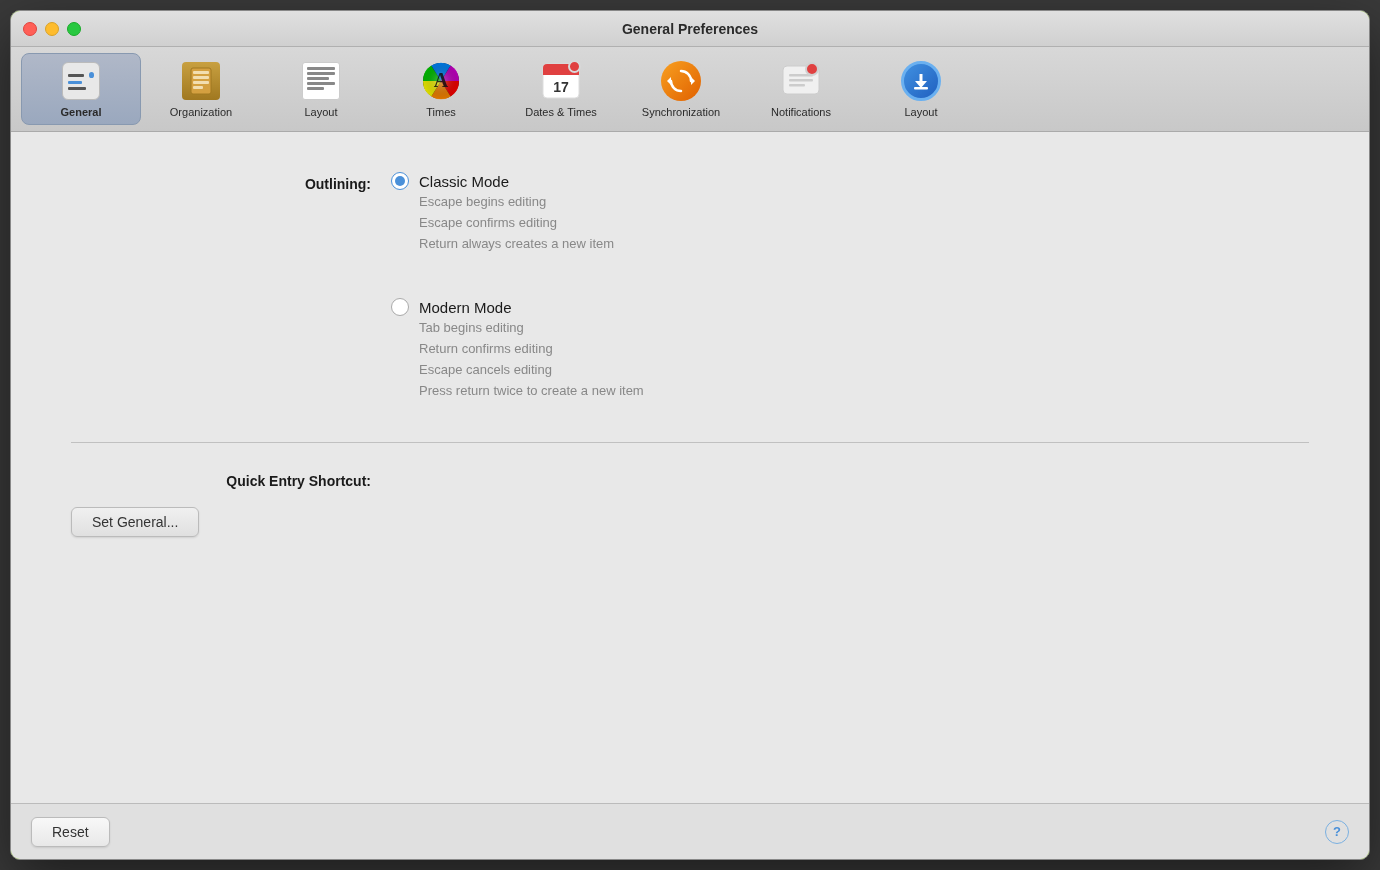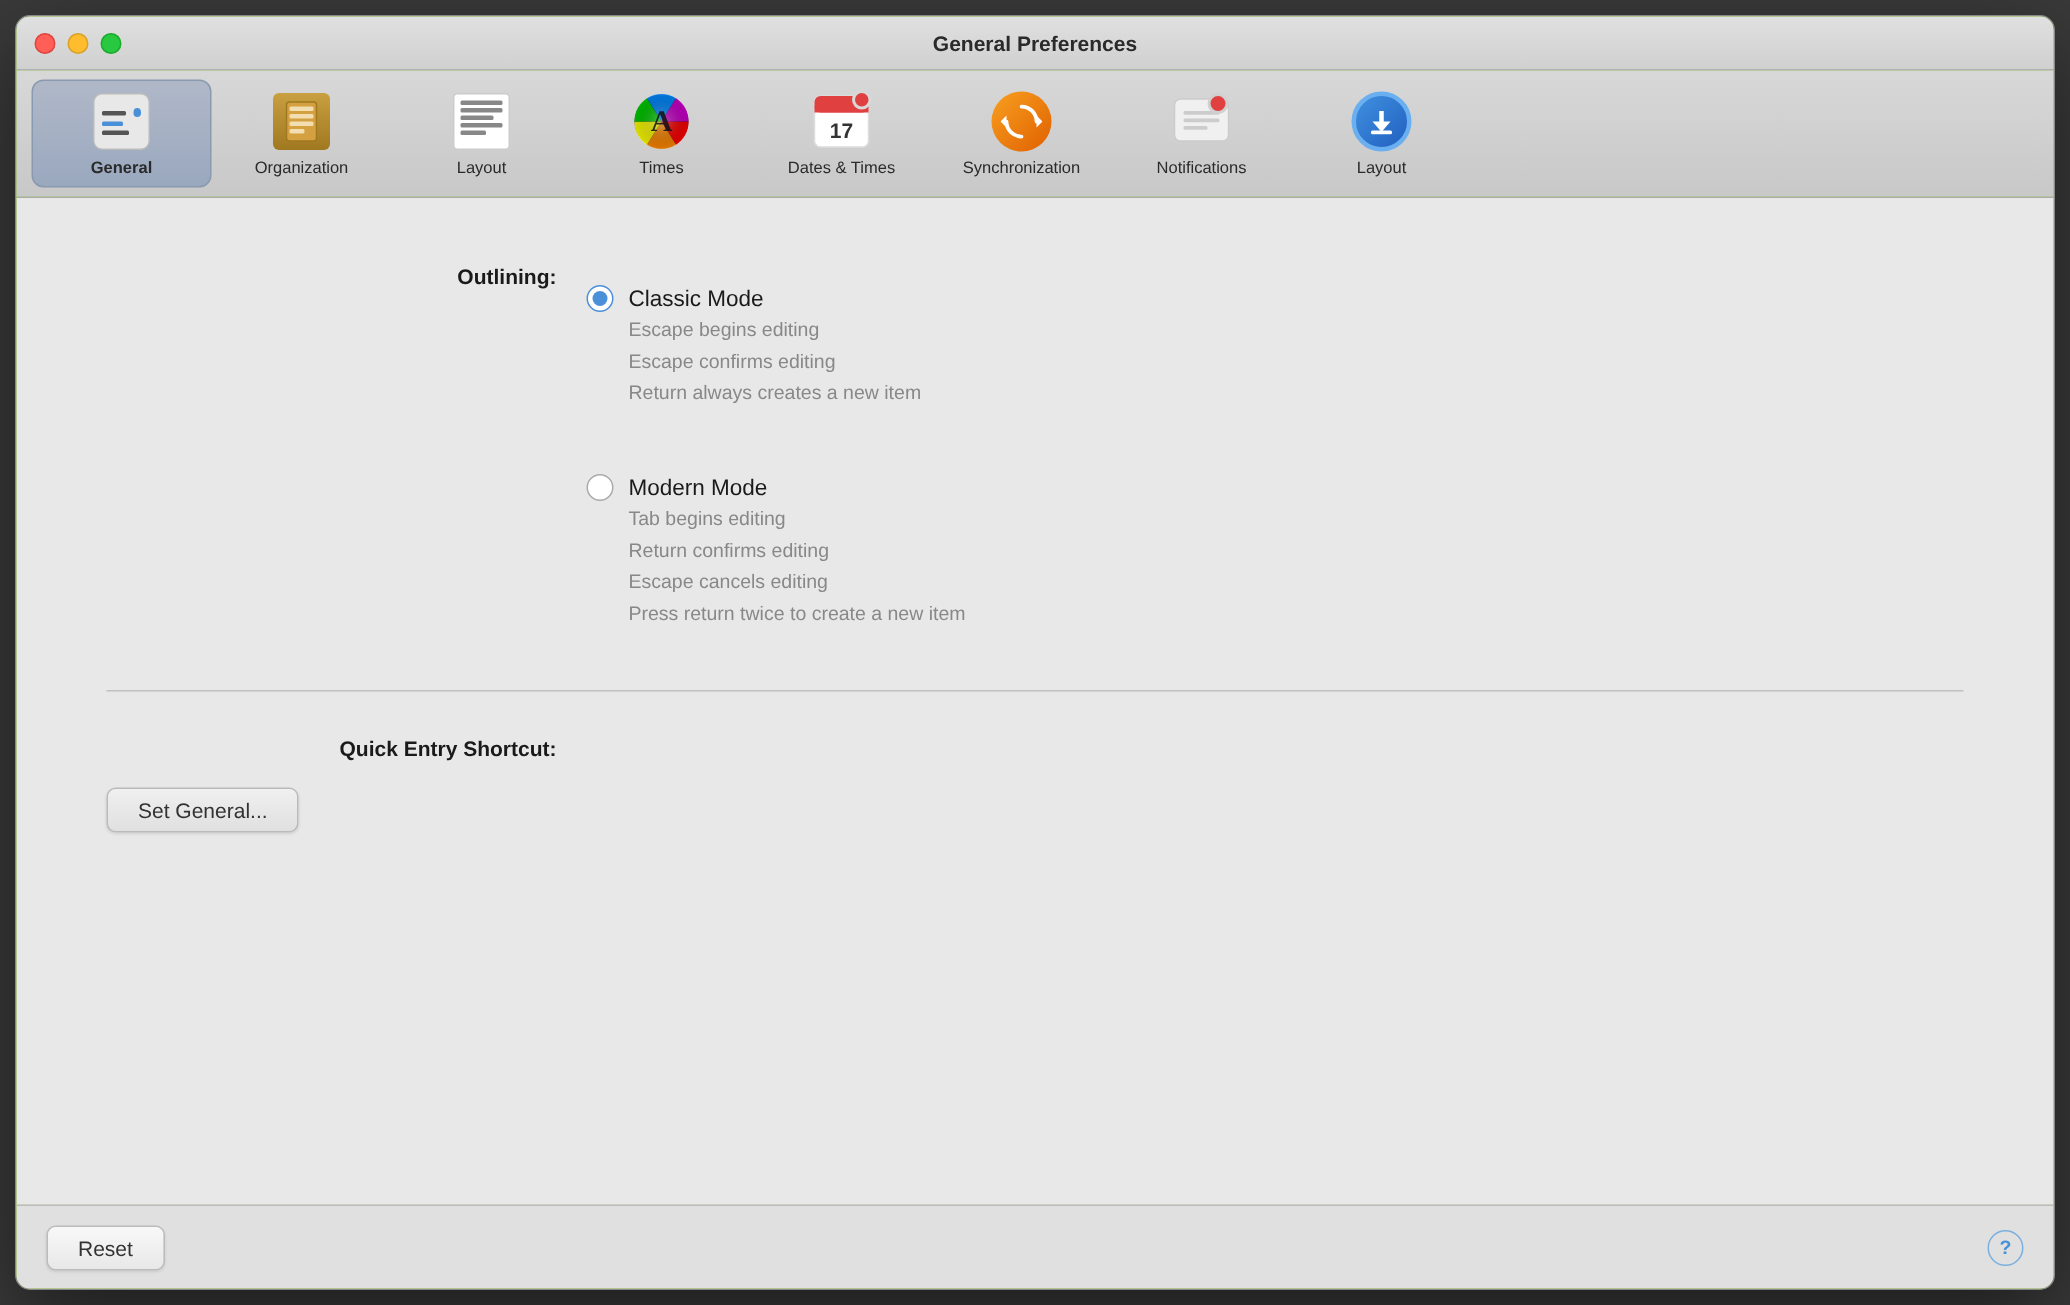--- a/index.html
+++ b/index.html
@@ -226,21 +226,20 @@
       padding-right: 20px;
       padding-top: 4px;
       flex-shrink: 0;
     }
 
     .form-control {
       flex: 1;
       display: flex;
       flex-direction: column;
       gap: 4px;
-      margin-top: 18px;
     }
 
     .radio-option {
       display: flex;
       flex-direction: row;
       align-items: center;
       gap: 10px;
       margin-bottom: 2px;
     }
 

